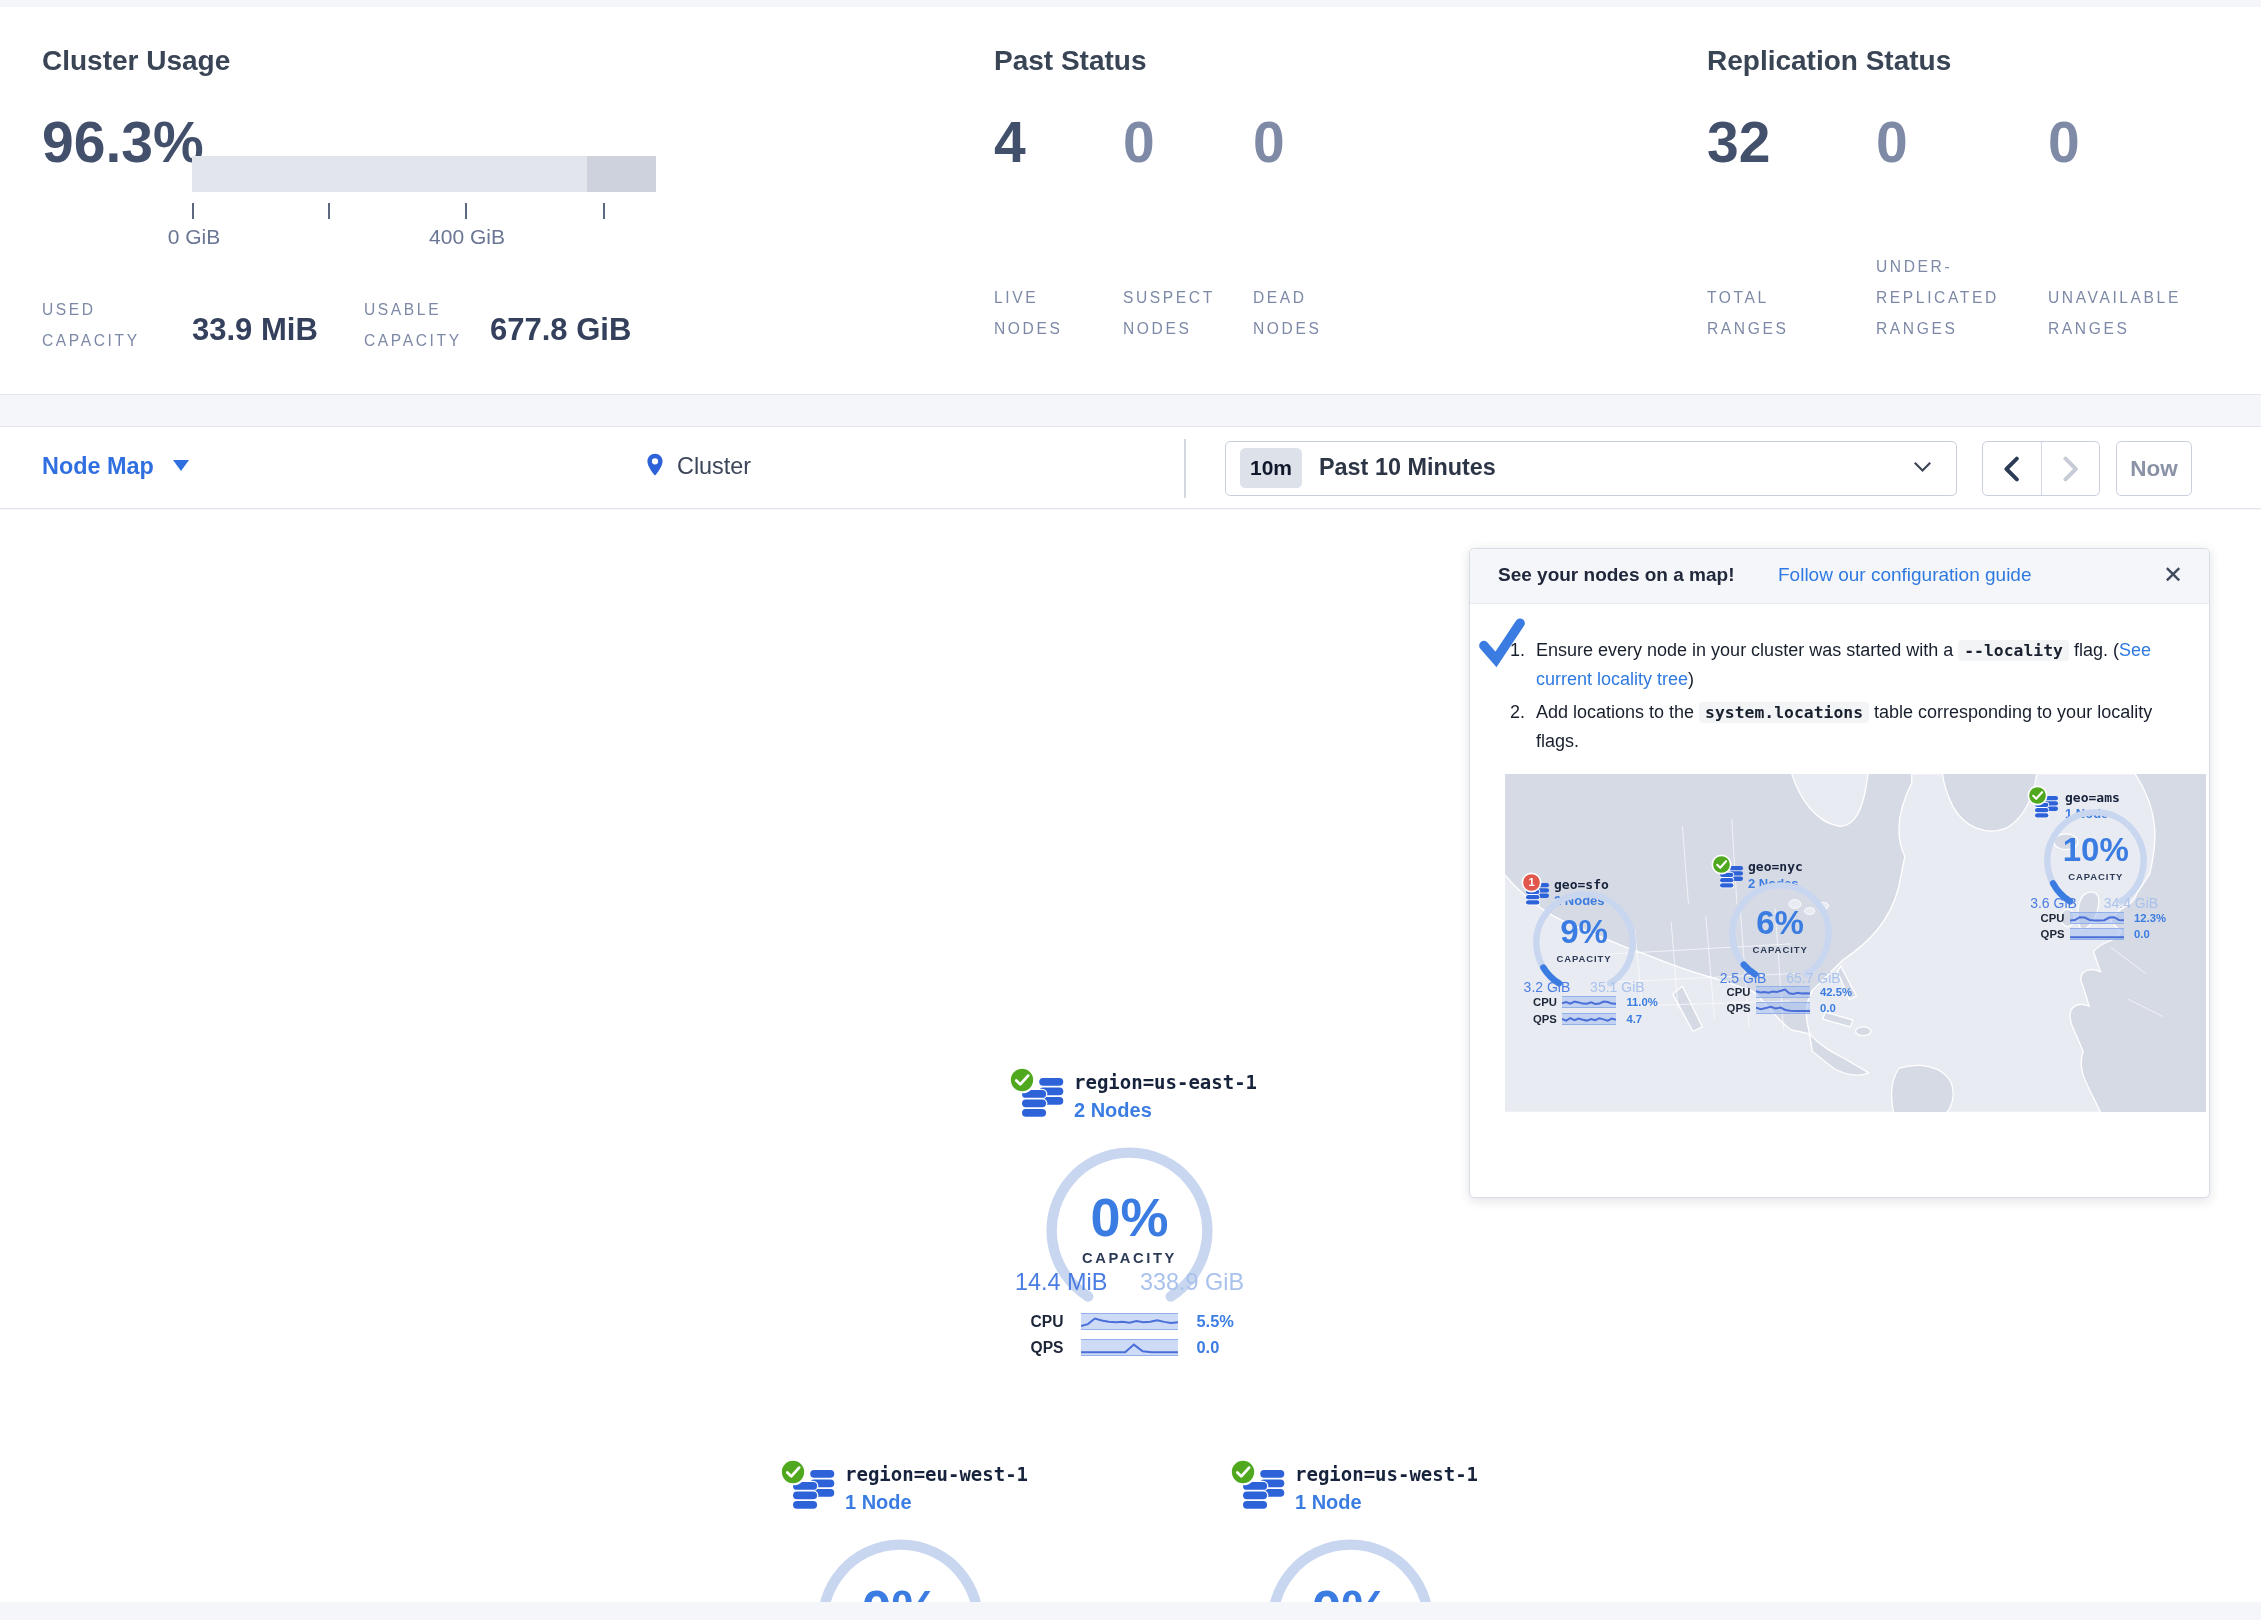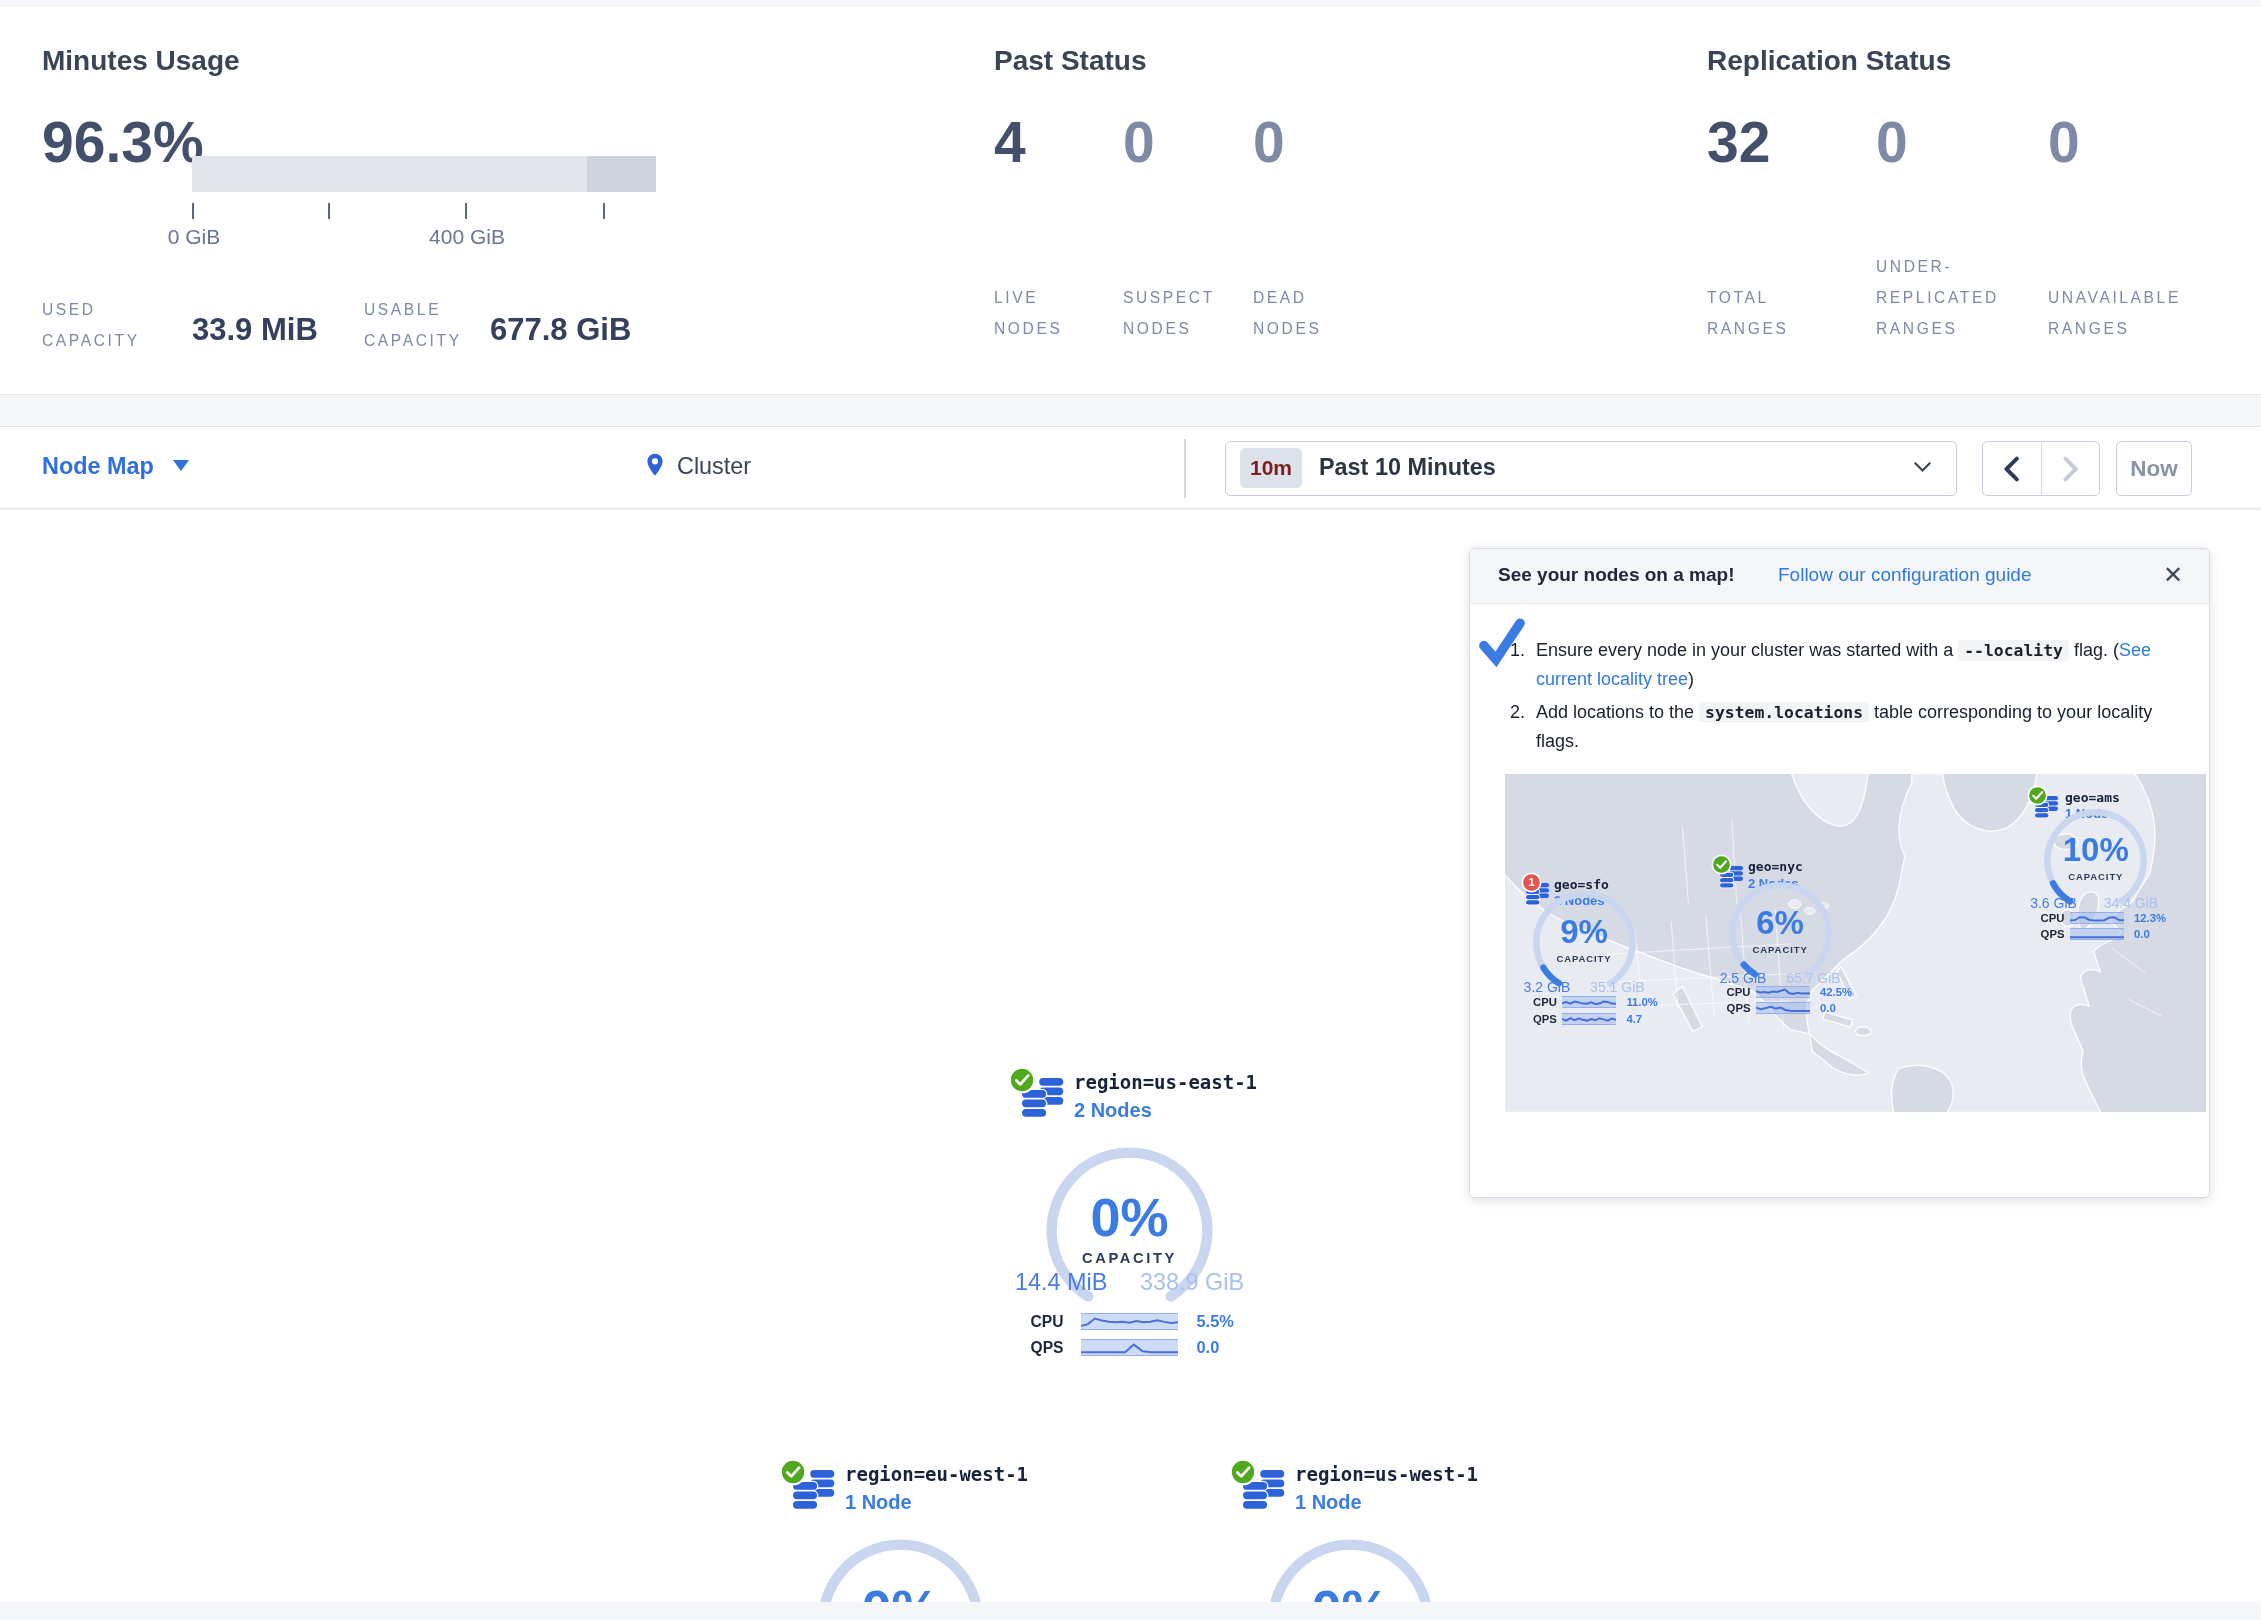--- a/index.html
+++ b/index.html
@@ -34,21 +34,21 @@
   
   #view-select { position:absolute; left:42px; top:26px; font-size:23.4px; font-weight:600; color:#2f6fe0; cursor:pointer; }
   #view-caret { position:absolute; left:173px; top:33px; width:0; height:0;
     border-left:8.7px solid transparent; border-right:8.7px solid transparent; border-top:11.3px solid #2f6fe0; }
   #crumb-pin { position:absolute; left:641px; top:21px; width:28px; height:36px; }
   #crumb { position:absolute; left:677px; top:26px; font-size:23.4px; color:#3c4558; }
   #tb-divider { position:absolute; left:1184px; top:12px; width:1.7px; height:59px; background:#d3d7e0; }
   #time-dd { position:absolute; left:1225px; top:14px; width:732px; height:55px; background:#fff;
     border:1.7px solid #c7cdd9; border-radius:5.2px; cursor:pointer; }
   #time-badge { position:absolute; left:14px; top:6px; width:62px; height:40px; background:#dde1ea;
-    border-radius:5.2px; font-size:21px; font-weight:700; color:#7f1d1d; text-align:center; line-height:40px; }
+    border-radius:5.2px; font-size:21px; font-weight:700; color:#0f172a; text-align:center; line-height:40px; }
   #time-label { position:absolute; left:93px; top:12px; font-size:23.4px; font-weight:600; color:#2c3546; }
   #time-chevron { position:absolute; right:24px; top:19px; }
   .nav-group { position:absolute; left:1982px; top:14px; width:118px; height:55px;
     border:1.7px solid #c9cede; border-radius:5.2px; background:#fff; display:flex; }
   .nav-cell { flex:1; display:flex; align-items:center; justify-content:center; cursor:pointer; }
   .nav-cell:first-child { border-right:1.7px solid #d5d9e4; }
   #now-btn { position:absolute; left:2116px; top:14px; width:76px; height:55px; border:1.7px solid #c9cede;
     border-radius:5.2px; background:#fff; font-size:22.5px; font-weight:600; color:#8a93a6;
     display:flex; align-items:center; justify-content:center; cursor:pointer; }
 
@@ -167,21 +167,21 @@
         <rect x="0" y="22" width="28" height="9" rx="4.5" fill="#2e62d9"></rect>
       </g>
     </g>
   </defs>
 </svg>
 
 <div id="page">
 
   <div id="stats-panel">
 
-    <div class="sec-title" style="left:42px">Minutes Usage</div>
+    <div class="sec-title" style="left:42px">Cluster Usage</div>
     <div class="big-num" style="left:42px">96.3%</div>
     <div id="cap-bar">
       <div id="cap-bar-dark"></div>
     </div>
     <div class="cap-tick" style="left:192px"></div>
     <div class="cap-tick" style="left:328px"></div>
     <div class="cap-tick" style="left:465px"></div>
     <div class="cap-tick" style="left:603px"></div>
     <div class="cap-tick-label" style="left:194px">0 GiB</div>
     <div class="cap-tick-label" style="left:467px">400 GiB</div>

